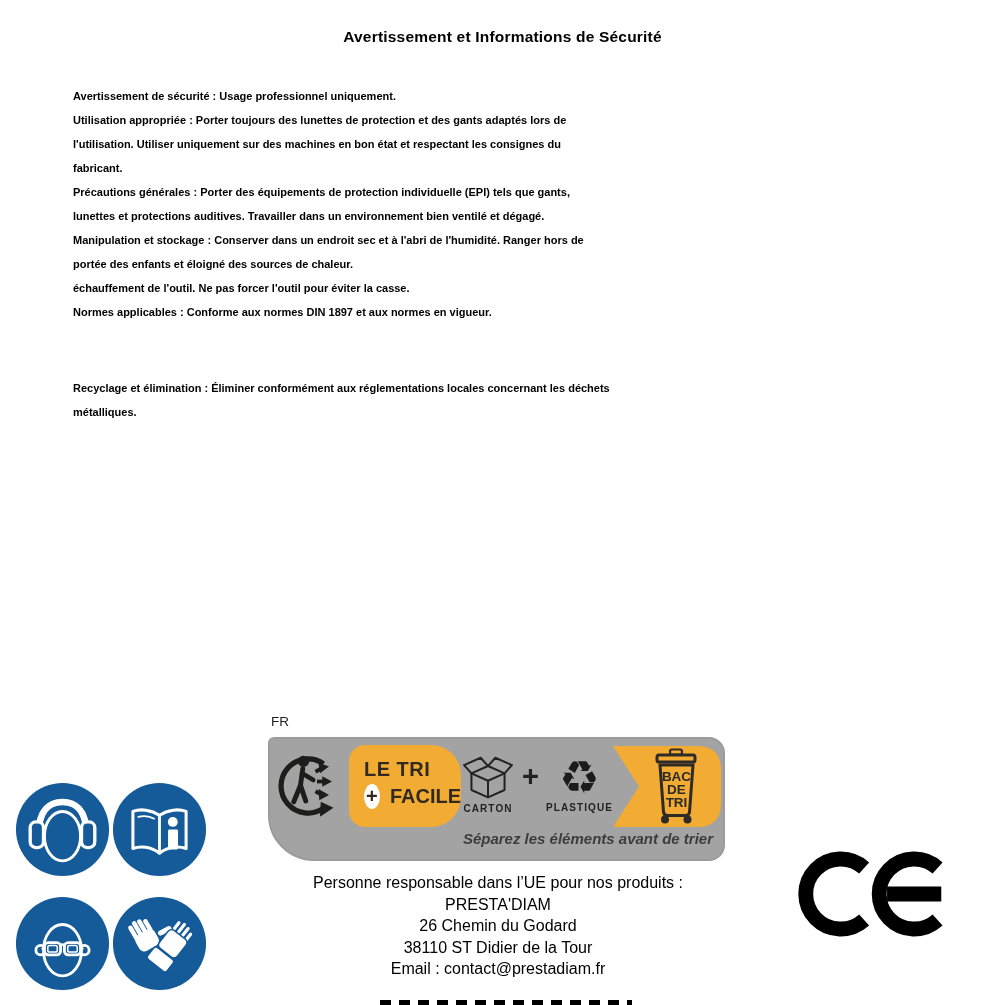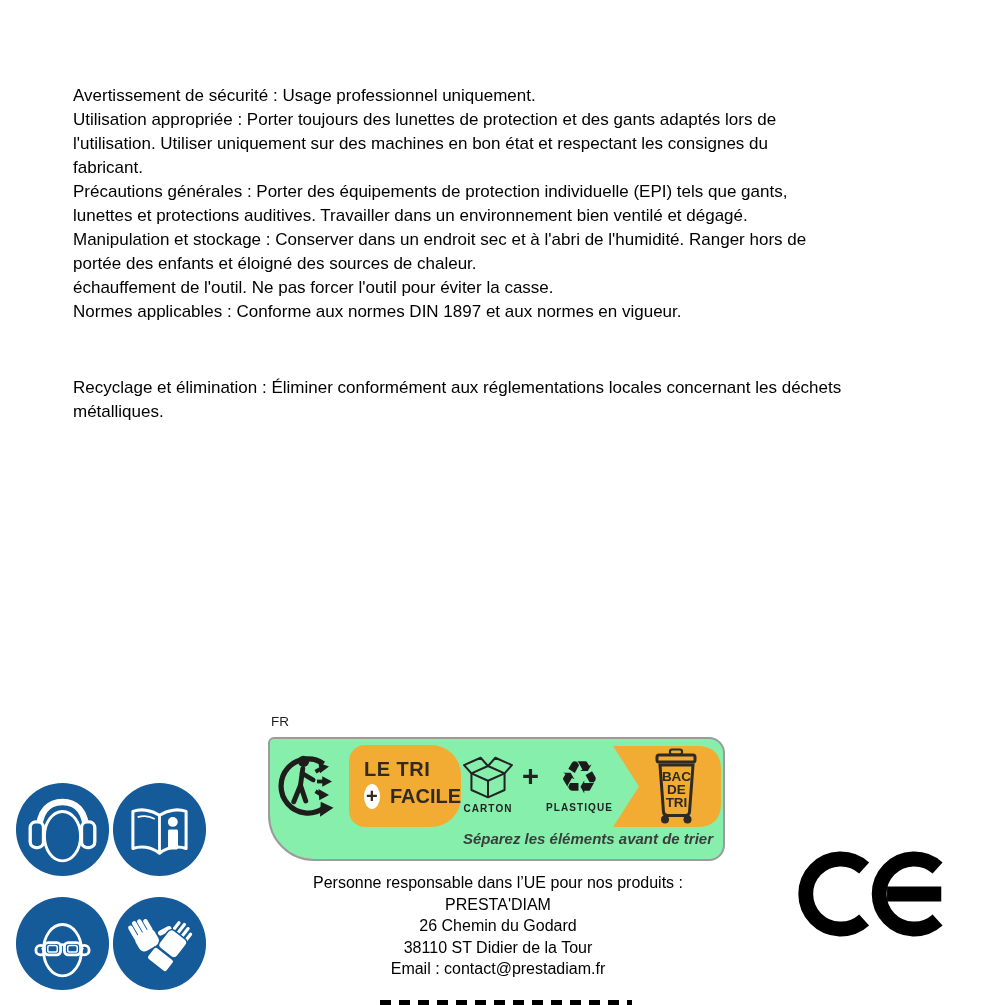--- a/index.html
+++ b/index.html
@@ -1,25 +1,25 @@
 <!DOCTYPE html>
 <html><head>
 <meta charset="utf-8">
 <style>
   html,body{margin:0;padding:0;background:#fff;}
   .page{position:relative;width:1005px;height:1005px;background:#fff;overflow:hidden;
         font-family:"Liberation Sans","DejaVu Sans",sans-serif;color:#000;}
   .title{position:absolute;top:28px;left:0;width:100%;text-align:center;
          font-size:15.5px;font-weight:bold;letter-spacing:.2px;}
-  .body-text{position:absolute;left:73px;top:84px;width:915px;font-size:17px;line-height:24px;}
+  .body-text{position:absolute;left:73px;top:84px;width:915px;font-size:11px;line-height:24px;font-weight:bold;}
   .para-gap{height:52px;}
   .picto{position:absolute;}
   .fr-label{position:absolute;left:271px;top:714px;font-size:13.5px;font-weight:normal;color:#1f1f1f;}
   .infotri{position:absolute;left:268px;top:737px;width:457px;height:124px;box-sizing:border-box;
-           border:2px solid #9b9b9b;border-radius:6px 16px 16px 46px;background:#86efac;}
+           border:2px solid #9b9b9b;border-radius:6px 16px 16px 46px;background:#a3a3a3;}
   .band{position:absolute;left:4px;top:6px;right:2px;height:82px;display:flex;align-items:center;}
   .triman{margin-left:4px;flex:0 0 auto;}
   .banner{flex:0 0 auto;width:112px;height:82px;margin-left:5px;background:#F2AC33;
           border-radius:16px 30px 30px 16px;box-sizing:border-box;padding:13px 0 0 15px;color:#32291F;}
   .banner-l1{font-size:20px;font-weight:800;letter-spacing:.5px;}
   .banner-l2{display:flex;align-items:center;margin-top:3px;}
   .plus-circle{width:25px;height:25px;border-radius:50%;background:#fff;display:flex;
                align-items:center;justify-content:center;font-size:20px;font-weight:800;color:#32291F;}
   .facile{font-size:20px;font-weight:800;margin-left:10px;}
   .mid{flex:1;display:flex;align-items:center;justify-content:center;margin-top:-4px;}
@@ -35,20 +35,21 @@
            font-size:16px;font-weight:normal;line-height:21.5px;}
   .ce-mark{position:absolute;left:797px;top:846px;}
   .cropped-artifact{position:absolute;left:380px;top:1000px;width:252px;height:5px;
       background:repeating-linear-gradient(90deg,#000 0 11px,transparent 11px 19px);}
 </style>
 </head>
 <body>
 
 <div class="page">
 
+  <div class="title">Avertissement et Informations de Sécurité</div>
 
   <div class="body-text">
     <div>
         <div>Avertissement de sécurité : Usage professionnel uniquement.</div>
         <div>Utilisation appropriée : Porter toujours des lunettes de protection et des gants adaptés lors de</div>
         <div>l'utilisation. Utiliser uniquement sur des machines en bon état et respectant les consignes du</div>
         <div>fabricant.</div>
         <div>Précautions générales : Porter des équipements de protection individuelle (EPI) tels que gants,</div>
         <div>lunettes et protections auditives. Travailler dans un environnement bien ventilé et dégagé.</div>
         <div>Manipulation et stockage : Conserver dans un endroit sec et à l'abri de l'humidité. Ranger hors de</div>

